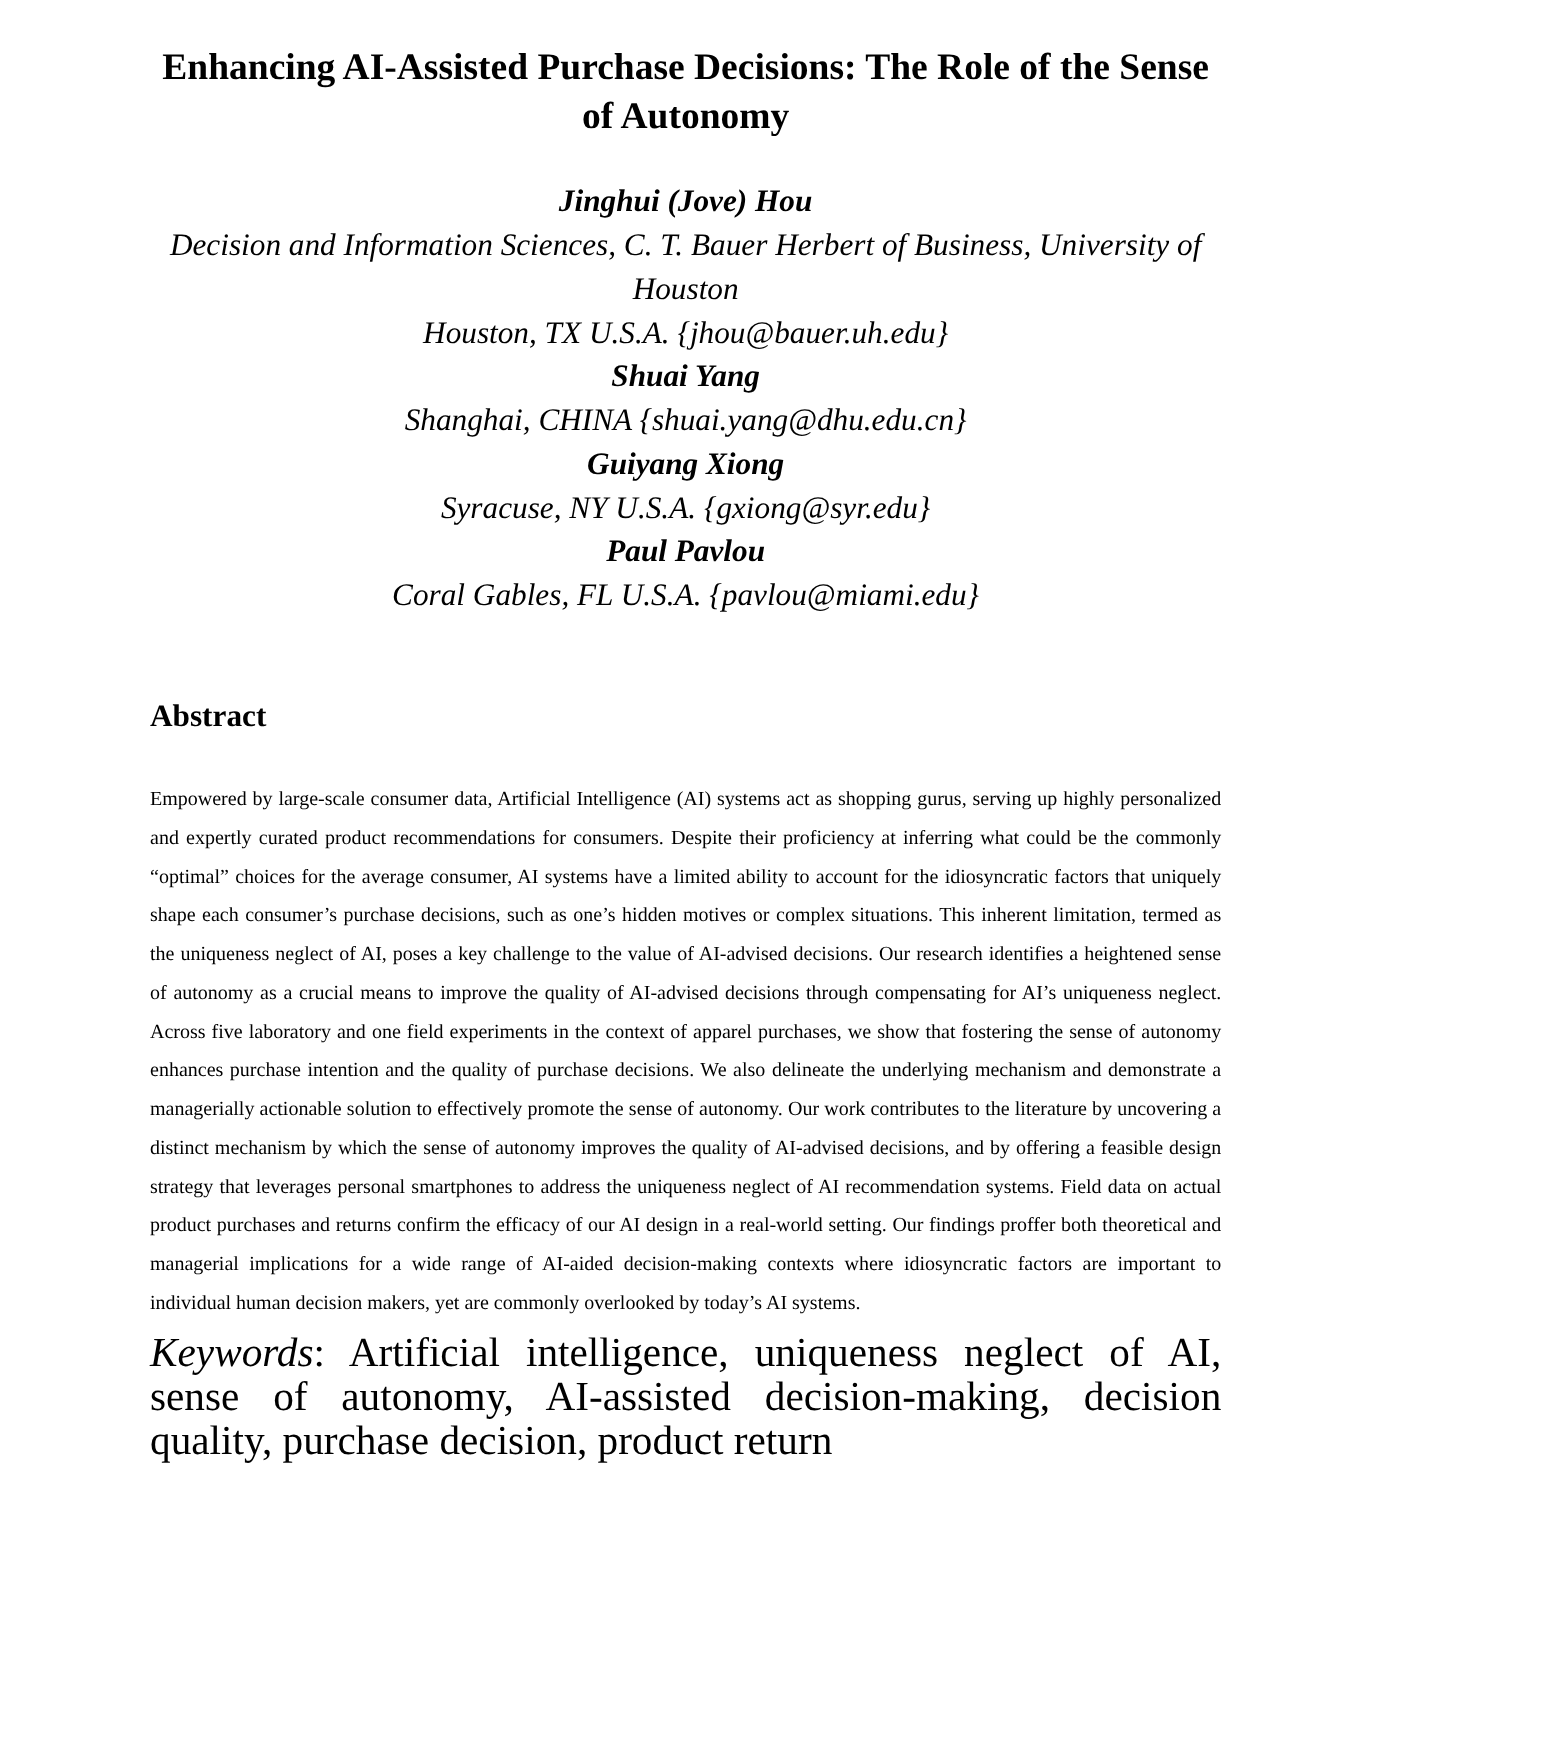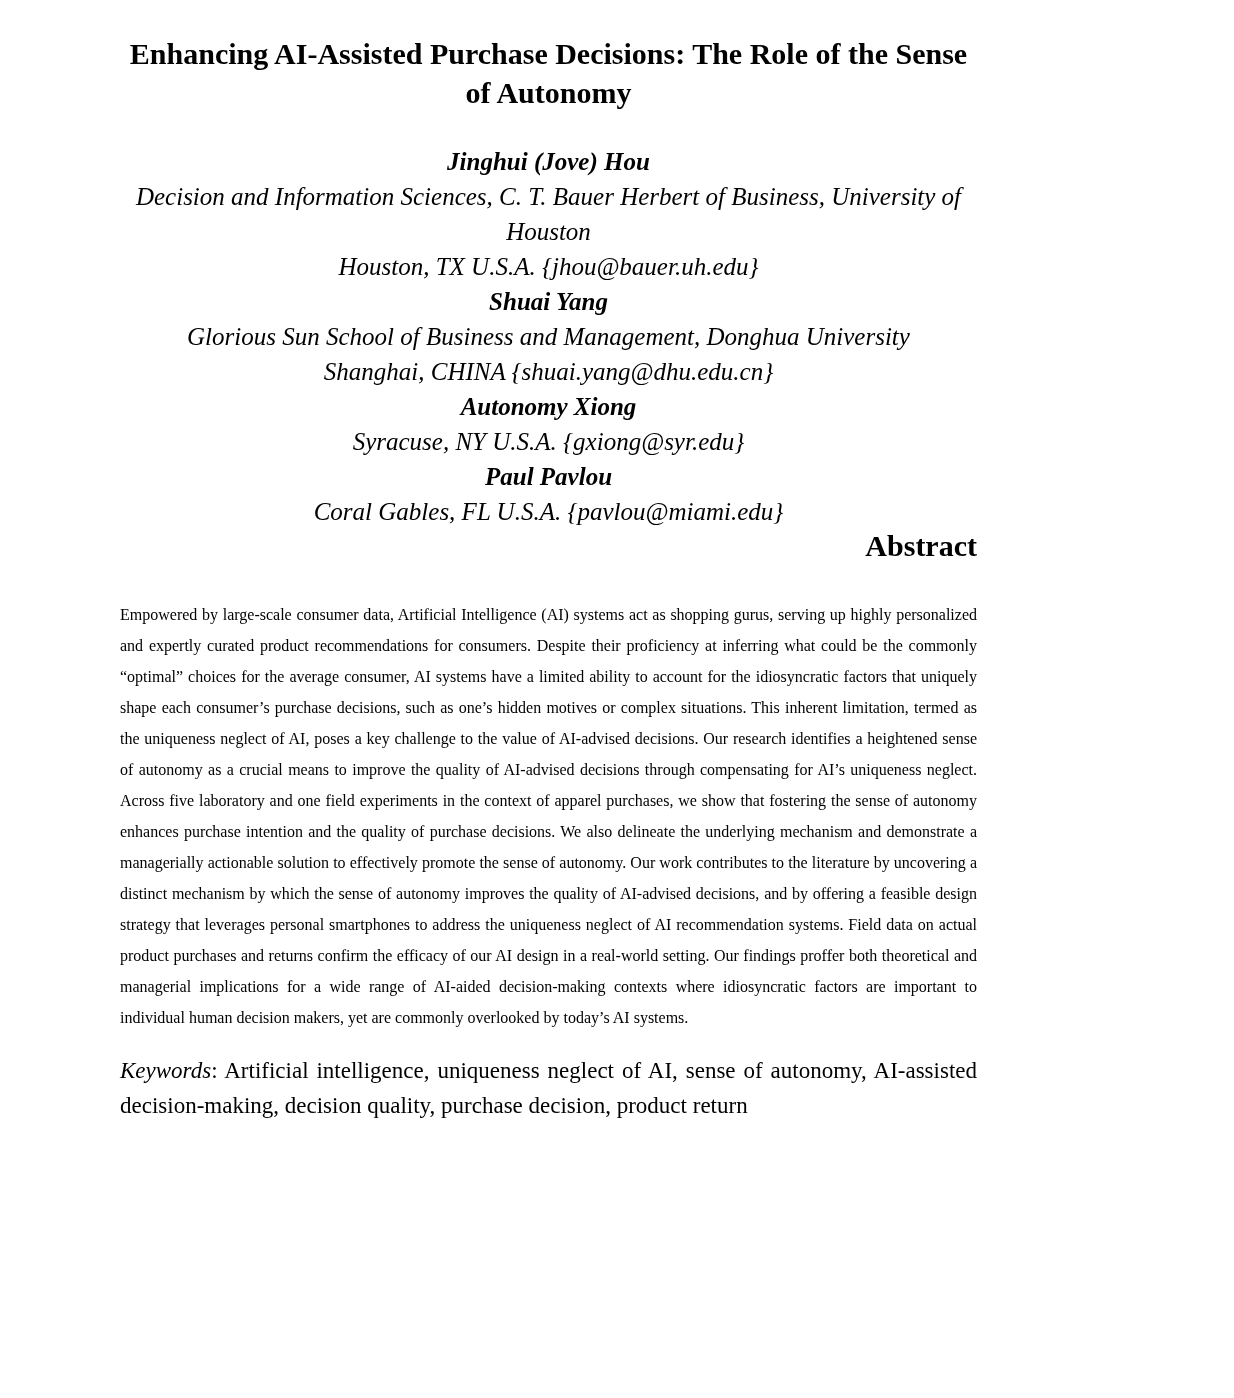--- a/index.html
+++ b/index.html
@@ -28,33 +28,34 @@
   .authors {
     text-align: center;
     font-size: 25px;
     line-height: 35px;
     font-style: italic;
   }
   .author-name {
     font-weight: bold;
   }
   .abstract-heading {
-    font-size: 30px;
+    font-size: 25px;
     font-weight: bold;
-    text-align: right;
+    text-align: left;
+    margin-top: 66px;
     margin-bottom: 36px;
   }
   .abstract-text {
     font-size: 16px;
     line-height: 31px;
     text-align: justify;
   }
   .keywords {
-    margin-top: 20px;
-    font-size: 23px;
+    margin-top: 8px;
+    font-size: 33px;
     line-height: 35px;
     text-align: justify;
   }
   .keywords .kw-label {
     font-style: italic;
   }
 </style>
 </head>
 <body>
 
@@ -65,26 +66,25 @@
   <div class="authors">
 
     <div class="author-block">
       <div class="author-name">Jinghui (Jove) Hou</div>
       <div class="author-affiliation">Decision and Information Sciences, C. T. Bauer Herbert of Business, University of Houston</div>
       <div class="author-location">Houston, TX U.S.A. {jhou@bauer.uh.edu}</div>
     </div>
 
     <div class="author-block">
       <div class="author-name">Shuai Yang</div>
-      <div class="author-affiliation">Glorious Sun School of Business and Management, Donghua University</div>
       <div class="author-location">Shanghai, CHINA {shuai.yang@dhu.edu.cn}</div>
     </div>
 
     <div class="author-block">
-      <div class="author-name">Autonomy Xiong</div>
+      <div class="author-name">Guiyang Xiong</div>
       <div class="author-location">Syracuse, NY U.S.A. {gxiong@syr.edu}</div>
     </div>
 
     <div class="author-block">
       <div class="author-name">Paul Pavlou</div>
       <div class="author-location">Coral Gables, FL U.S.A. {pavlou@miami.edu}</div>
     </div>
 
   </div>
 

